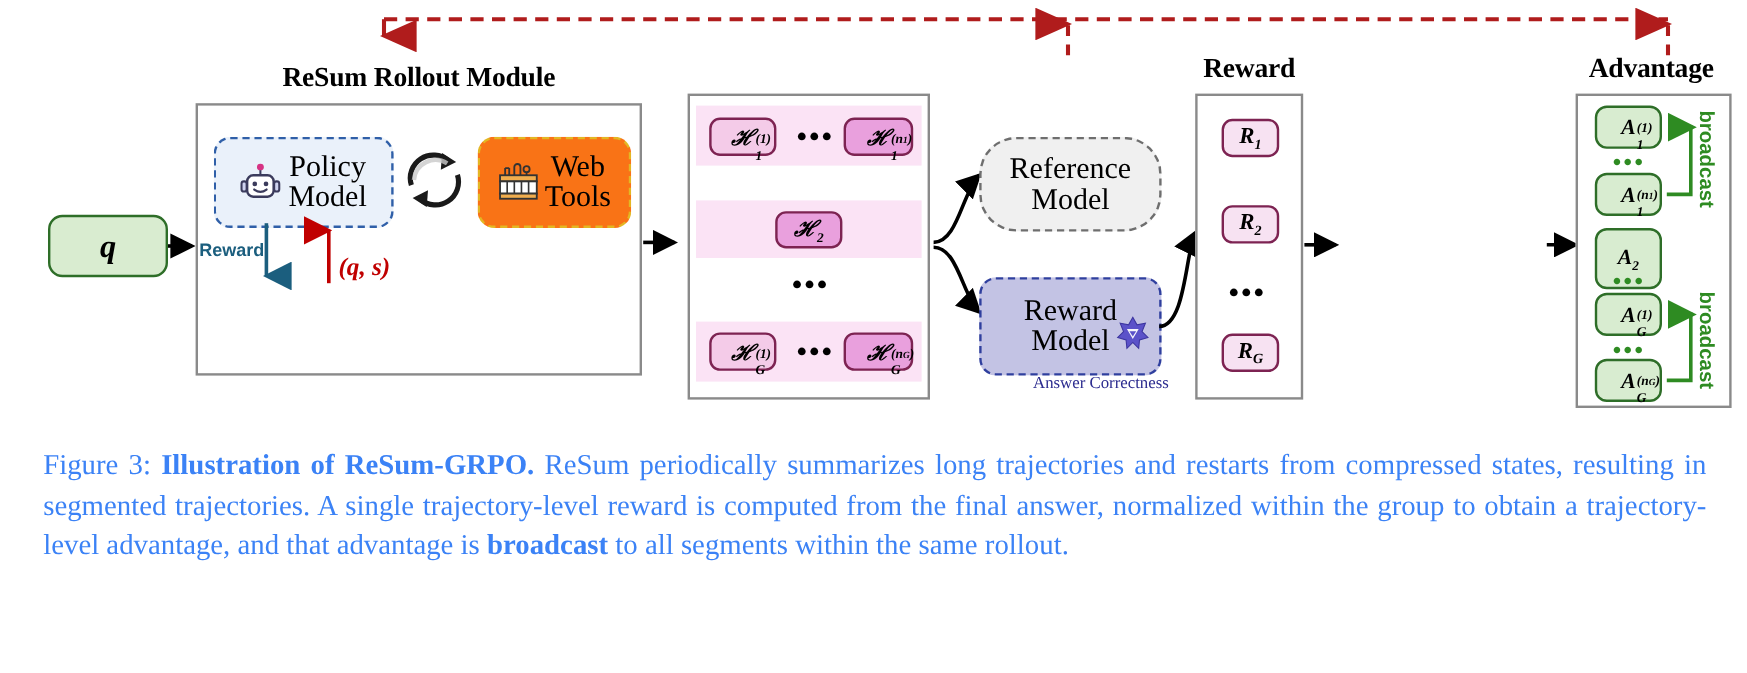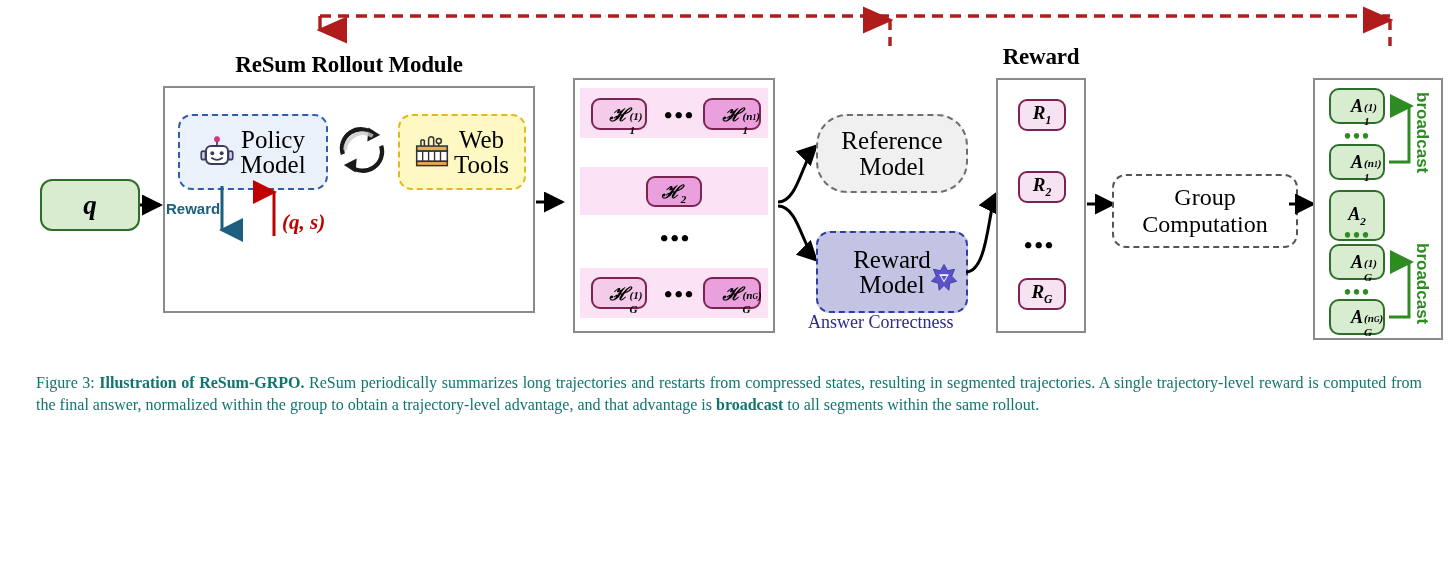--- a/index.html
+++ b/index.html
@@ -53,21 +53,21 @@
     font-size: 27px;
   }
   .q-label { font-size: 24px; text-align: center; width: 140px; }
 
   .policy-box {
     background: #eaf1fa;
     border: 2.5px dashed #2f5fa8;
     border-radius: 14px;
   }
   .webtools-box {
-    background: #fef9c3;
+    background: #f97316;
     border: 2.5px dashed #e3b723;
     border-radius: 14px;
   }
   .resumtool-box {
     background: #fbe0d2;
     border: 2.5px dashed #8a2f12;
     border-radius: 14px;
   }
   .box-label {
     font-size: 25px;
@@ -109,22 +109,22 @@
     border: 2.5px dashed #6e6e6e;
     border-radius: 14px;
   }
   .rm-box {
     background: #c3c3e4;
     border: 2.5px dashed #2f3f9e;
     border-radius: 14px;
   }
   .answer-correct {
     color: #2b2b8f;
-    font-size: 18px;
-    text-align: left;
+    font-size: 14px;
+    text-align: right;
   }
 
   .r-box {
     background: #f7e2f2;
     border: 2.5px solid #7d2352;
     border-radius: 9px;
     font-size: 19px;
     font-weight: bold;
     font-style: italic;
     box-sizing: border-box;
@@ -168,24 +168,24 @@
   .sub { font-size: 0.62em; vertical-align: sub; font-style: italic; }
   .stack { display:inline-block; position:relative; width:0; }
   .stack .sup { position:absolute; left:1px; top:-0.95em; }
   .stack .sub { position:absolute; left:1px; top:0.30em; }
 
   
   #caption {
     position: absolute;
     left: 36px; top: 372px; width: 1386px;
     font-family: "Liberation Serif", serif;
-    font-size: 16px;
+    font-size: 24px;
     line-height: 1.40;
     text-align: justify;
-    color: #0f766e;
+    color: #3b82f6;
   }
   #caption b { font-weight: bold; }
 
   svg { overflow: visible; }
 </style>
 </head>
 <body>
 
 <div id="figure">
 
@@ -199,20 +199,21 @@
       </marker>
     </defs>
     <line x1="320" y1="16" x2="1390" y2="16" stroke="#b01c1c" stroke-width="3.4" stroke-dasharray="11,7"></line>
     <line x1="320" y1="16" x2="320" y2="30" stroke="#b01c1c" stroke-width="3.4" marker-end="url(#redArrowDown)"></line>
     <line x1="890" y1="46" x2="890" y2="20" stroke="#b01c1c" stroke-width="3.4" stroke-dasharray="9,7" marker-end="url(#redArrowUp)"></line>
     <line x1="1390" y1="46" x2="1390" y2="20" stroke="#b01c1c" stroke-width="3.4" stroke-dasharray="9,7" marker-end="url(#redArrowUp)"></line>
   </svg>
 
   <div class="abs col-title" style="left:163px;top:52px;width:372px;">ReSum Rollout Module</div>
   <div class="abs col-title" style="left:996px;top:44px;width:90px;">Reward</div>
+  <div class="abs col-title" style="left:1311px;top:44px;width:130px;">Advantage</div>
 
   <div class="abs rbox q-box" style="left:40px;top:179px;width:100px;height:52px;">
     <span class="m">q</span>
   </div>
 
   <svg class="abs" style="left:140px;top:192px;width:30px;height:28px;">
     <defs>
         <marker id="blkA" markerWidth="7" markerHeight="7" refX="6" refY="3.5" orient="auto">
       <path d="M0,0 L7,3.5 L0,7 Z" fill="#000"></path>
         </marker>
@@ -350,23 +351,20 @@
   </div>
   <div class="abs dots" style="left:1024px;top:233px;">•••</div>
   <div class="abs r-box" style="left:1018px;top:278px;width:48px;height:32px;">
     <span class="m">R<span class="sub">G</span></span>
   </div>
 
   <svg class="abs" style="left:1087px;top:192px;width:36px;height:26px;">
     <line x1="0" y1="12" x2="26" y2="12" stroke="#000" stroke-width="3" marker-end="url(#blkA)"></line>
   </svg>
 
-  <div class="abs group-box" style="left:1112px;top:174px;width:182px;height:70px;">
-    <span>Group<br>Computation</span>
-  </div>
 
   <svg class="abs" style="left:1289px;top:192px;width:34px;height:26px;">
     <line x1="0" y1="12" x2="24" y2="12" stroke="#000" stroke-width="3" marker-end="url(#blkA)"></line>
   </svg>
 
   <div class="abs panel" style="left:1313px;top:78px;width:130px;height:262px;"></div>
 
   <div class="abs a-box" style="left:1329px;top:88px;width:56px;height:36px;">
     <span class="m">A<span class="stack"><span class="sup">(1)</span><span class="sub">1</span></span></span>
   </div>

